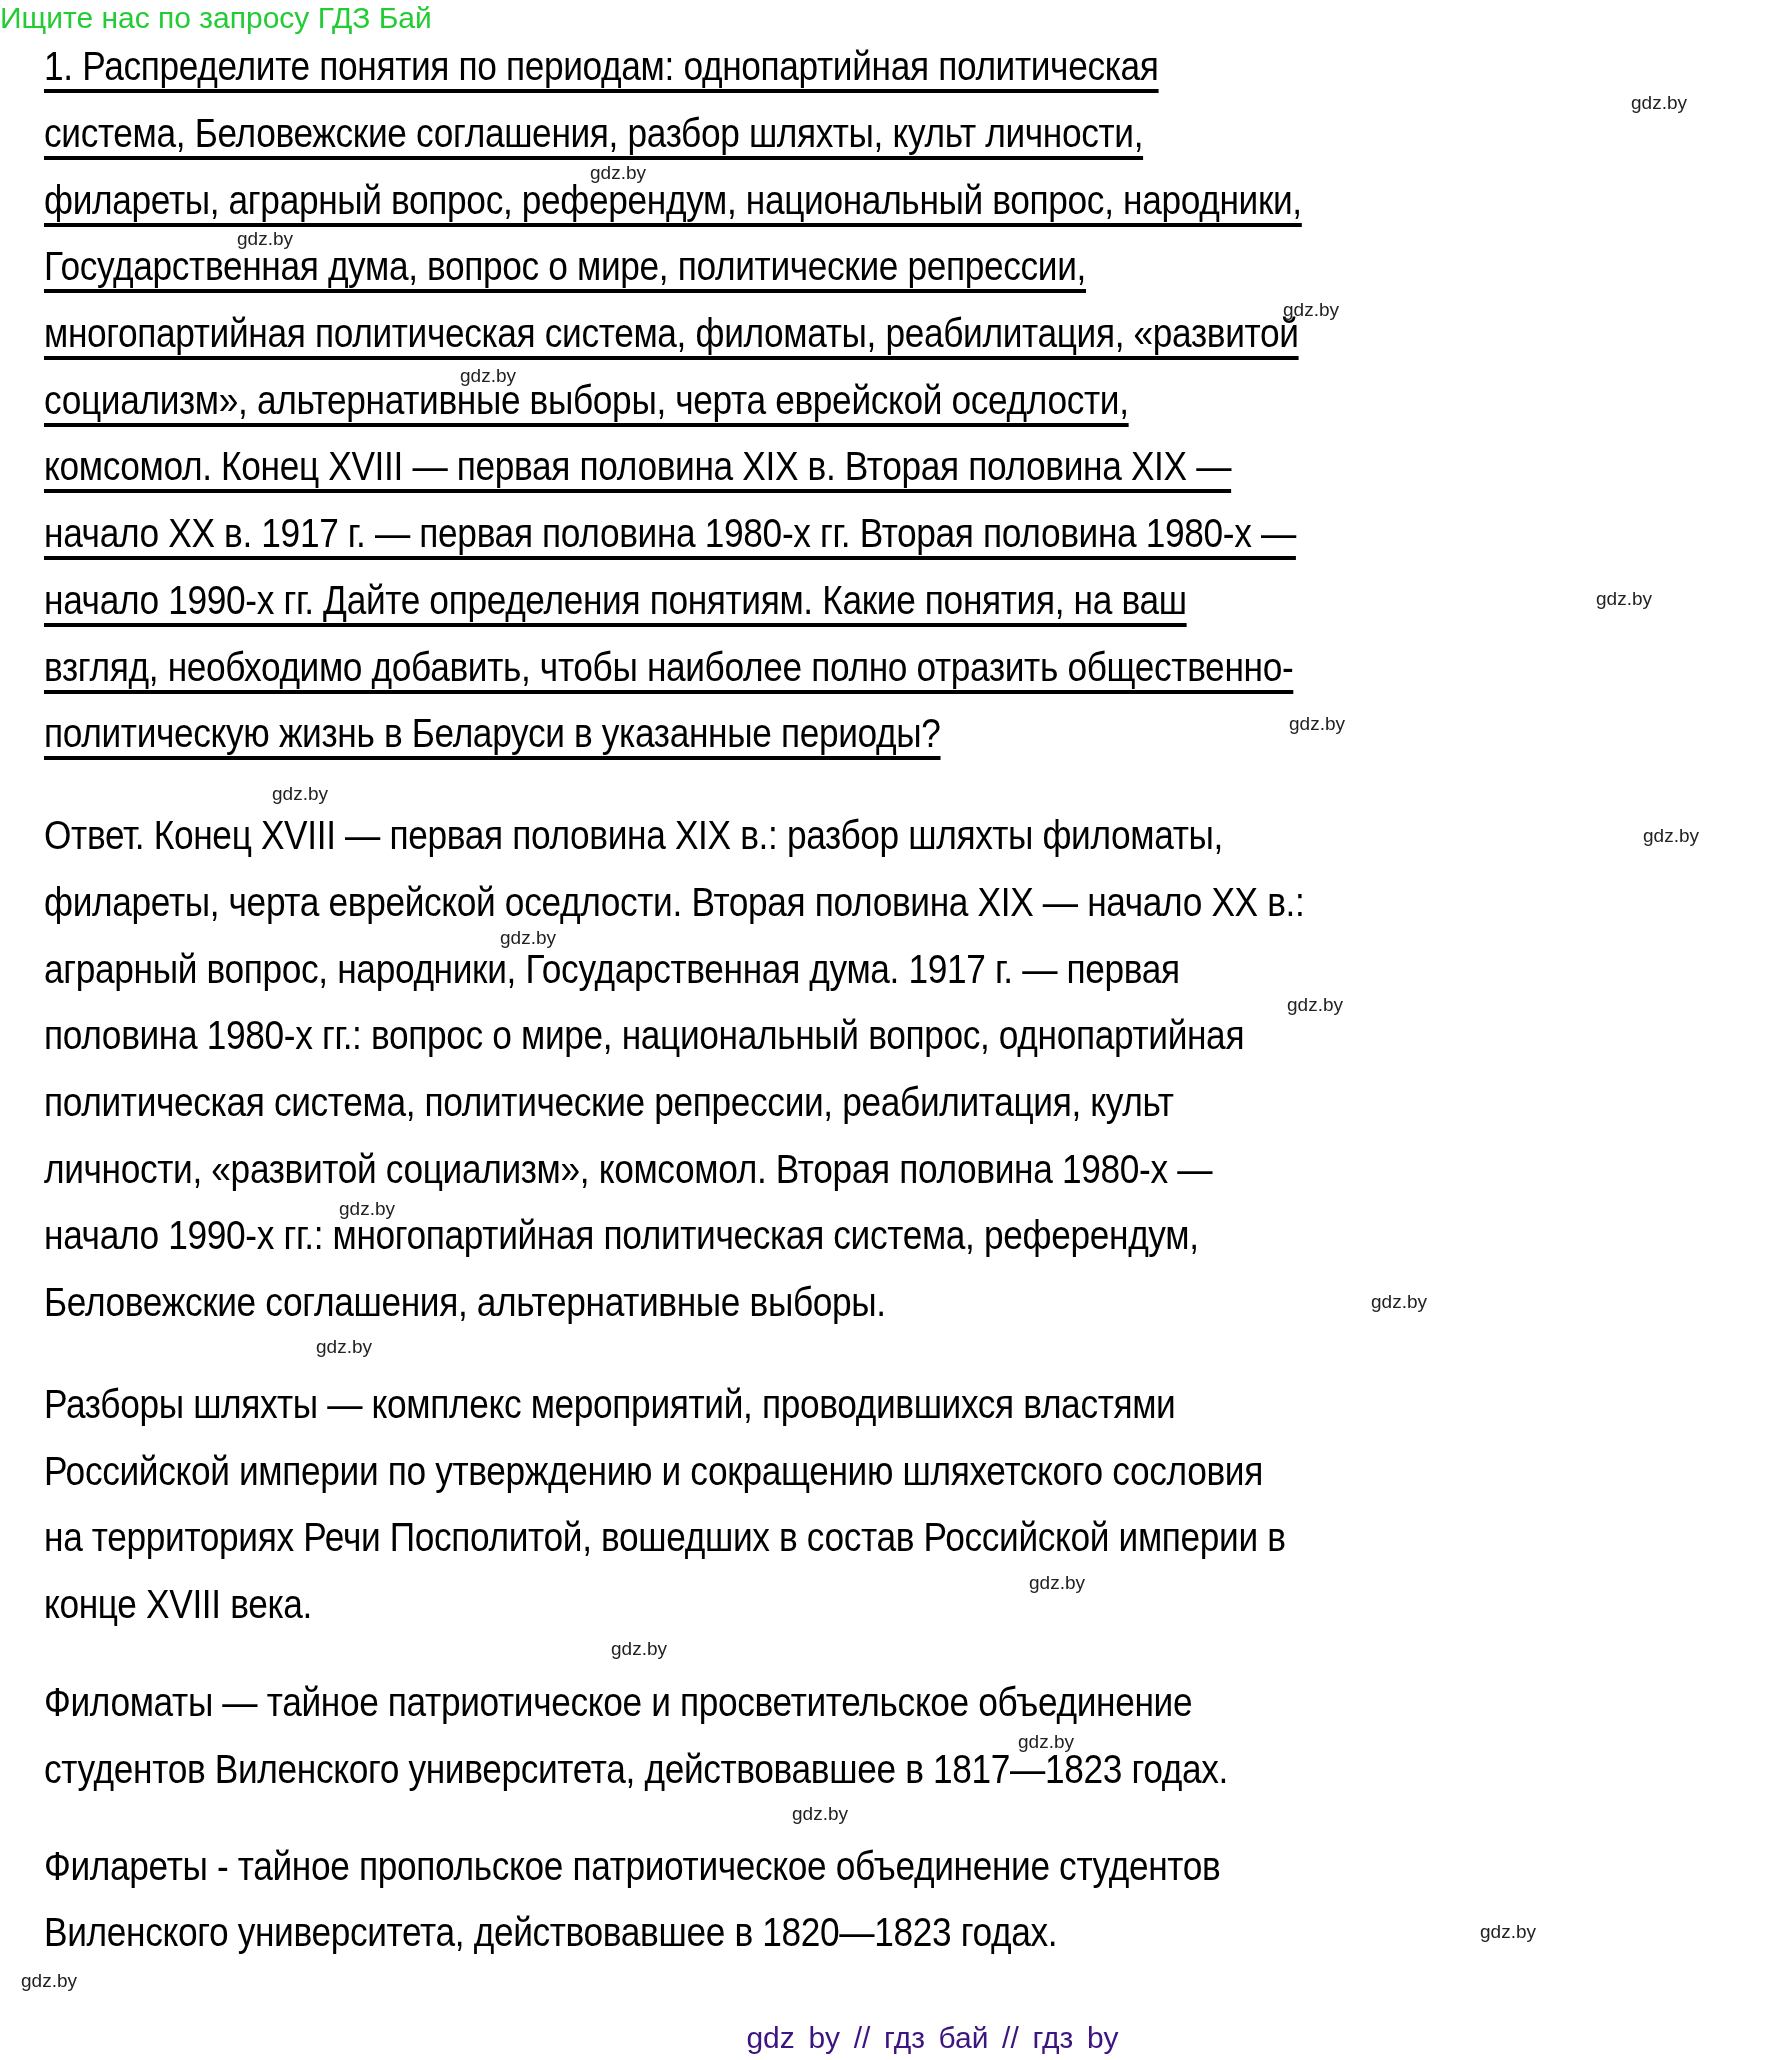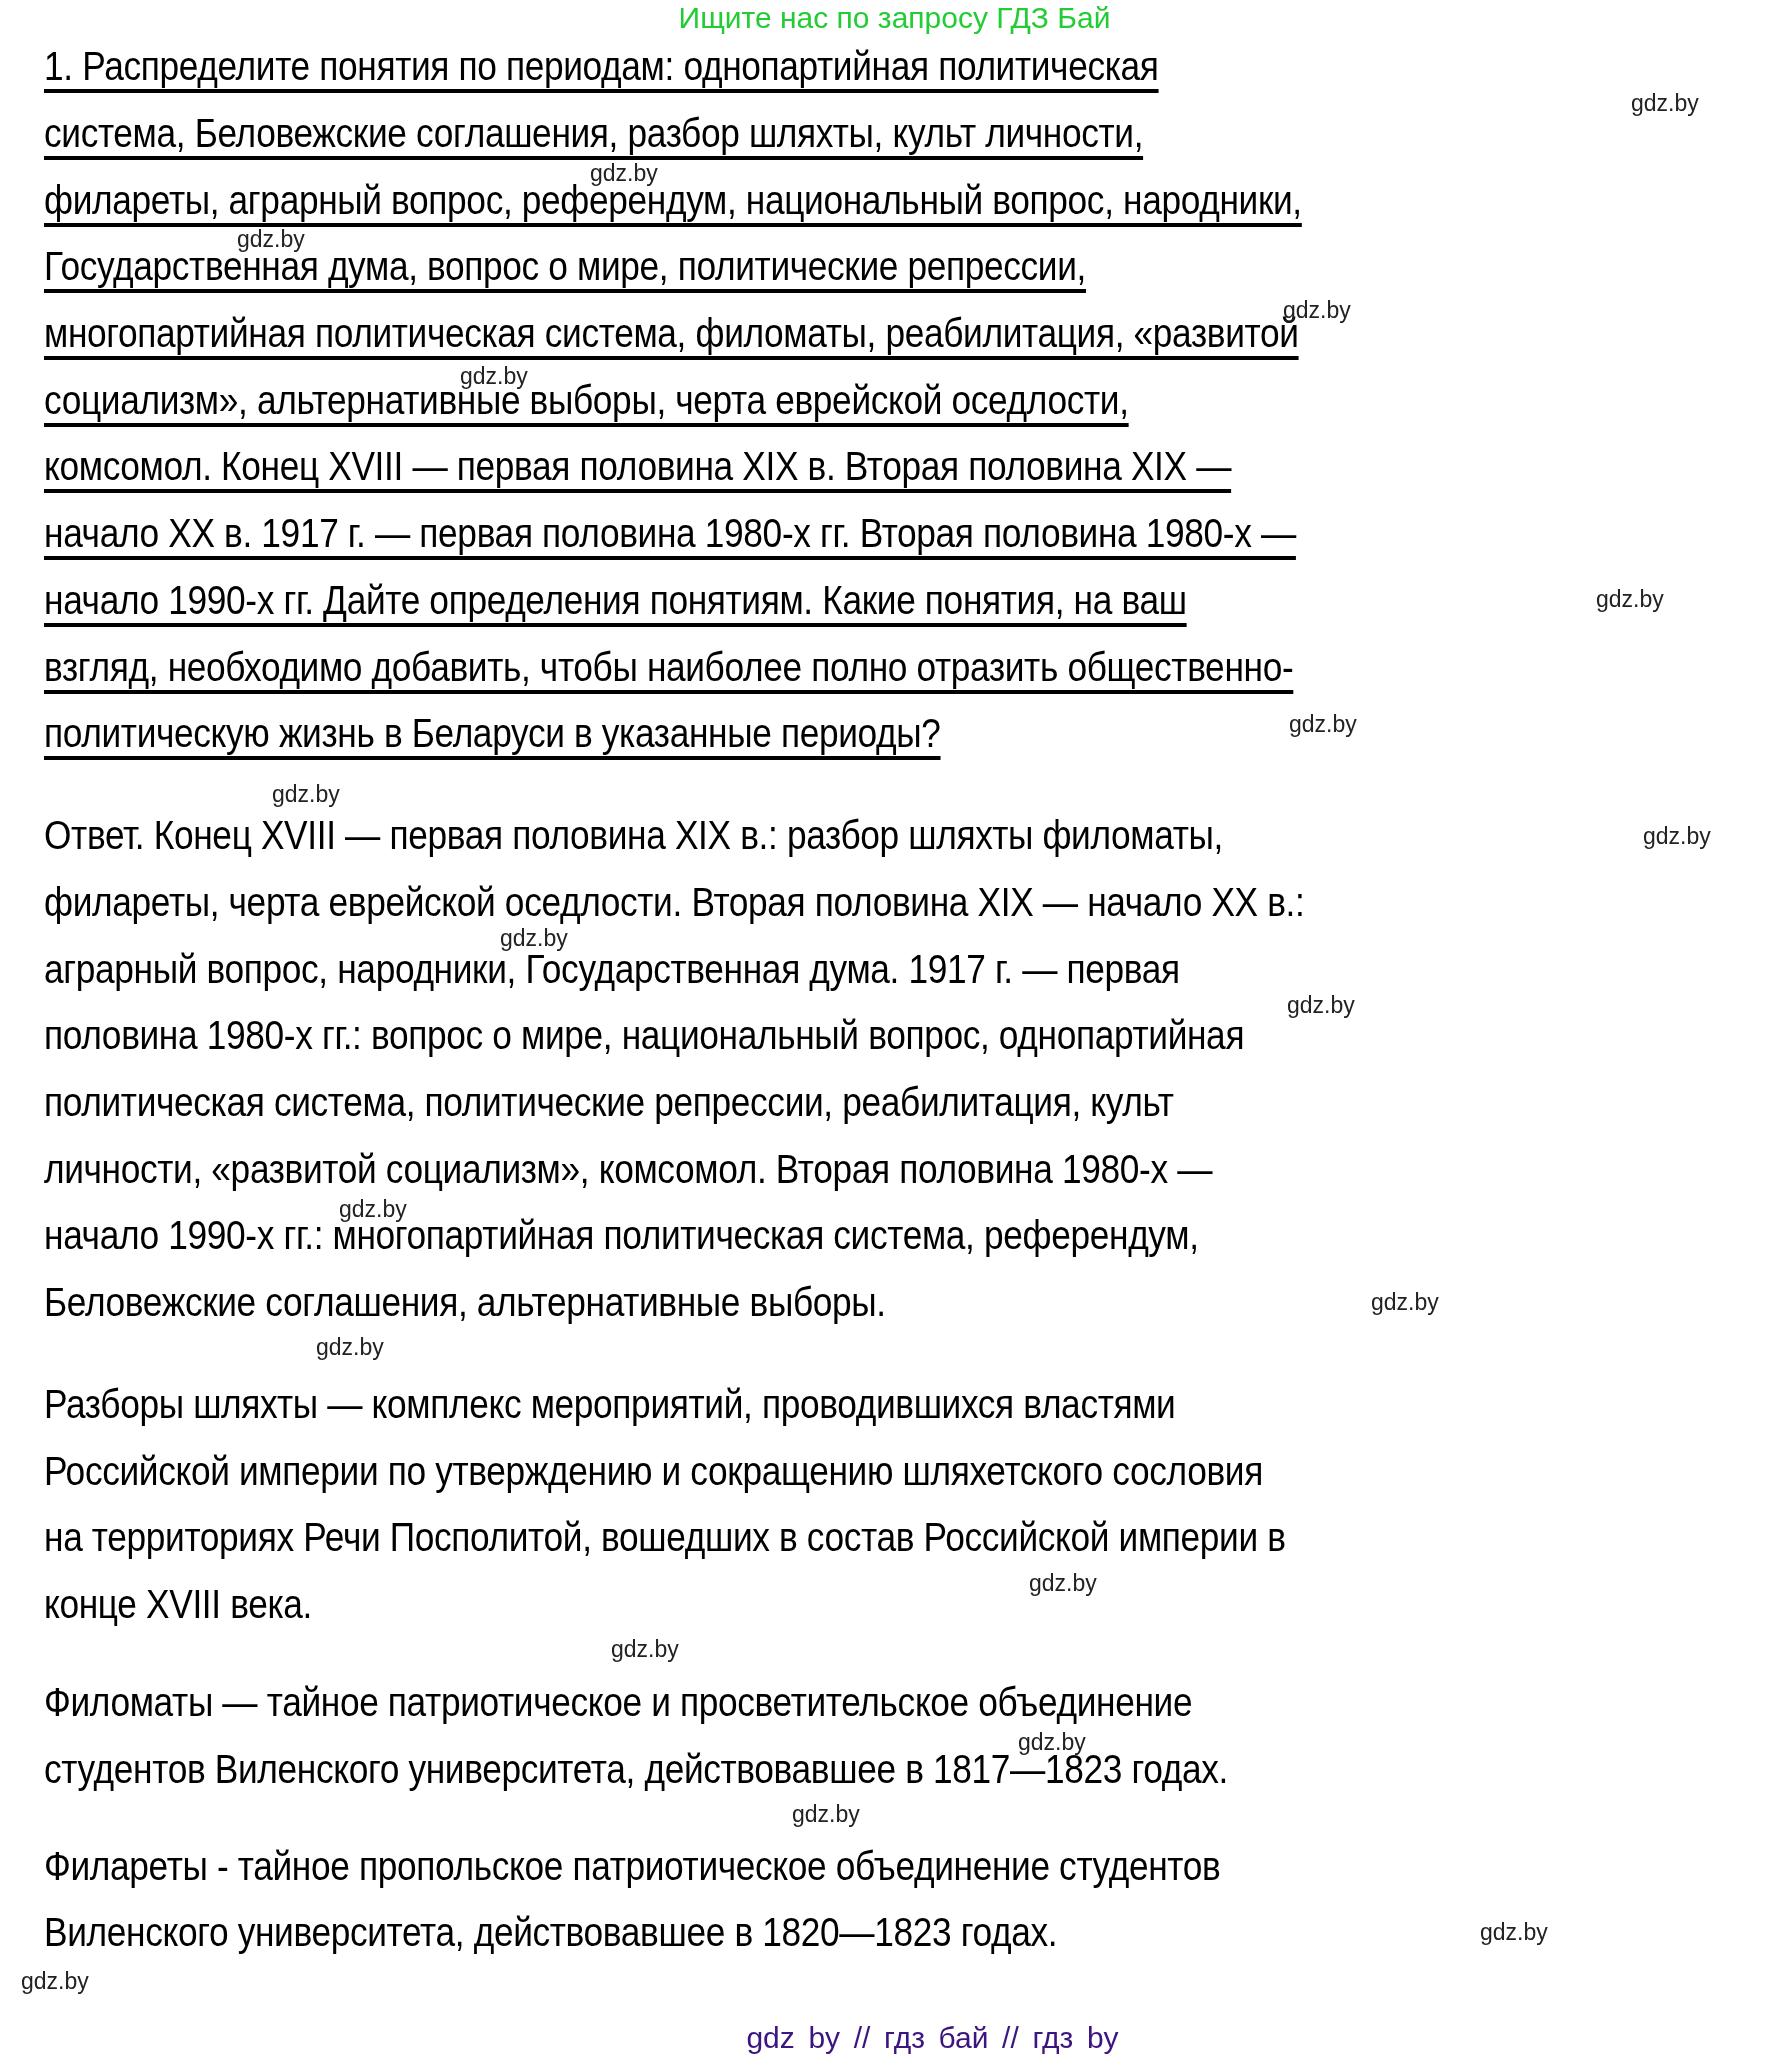--- a/index.html
+++ b/index.html
@@ -1,20 +1,20 @@
 <!DOCTYPE html>
 <html style="font-size:14px"><head>
 <meta charset="utf-8">
 <style>
   html, body { margin: 0; padding: 0; background: #ffffff; }
   body { width: 1789px; height: 2060px; position: relative; overflow: hidden; font-family: "Liberation Sans", "DejaVu Sans", sans-serif; color: #000; }
-  .banner { position: absolute; top: 0; left: 0; width: 1789px; text-align: center; font-size: 30px; line-height: 35px; color: #22cc33; }
+  .banner { position: absolute; top: 0; left: 0; width: 1789px; text-align: left; font-size: 30px; line-height: 35px; color: #22cc33; }
   .line { position: absolute; left: 44px; font-size: 41px; line-height: 49px; white-space: nowrap; letter-spacing: -0.4px; transform-origin: left top; }
   .u { text-decoration: underline; text-decoration-thickness: 4.4px; text-underline-offset: 8.8px; }
-  .wm { position: absolute; font-size: 23px; line-height: 26px; color: #222; white-space: nowrap; }
+  .wm { position: absolute; font-size: 19px; line-height: 26px; color: #222; white-space: nowrap; }
   .footer { position: absolute; top: 2021px; left: 0; width: 1789px; text-align: center; font-size: 30px; color: #3d1580; word-spacing: 5.3px; margin-left: 38px; }
 </style>
 </head>
 <body>
 
 <div class="banner">Ищите нас по запросу ГДЗ Бай</div>
 
 <div>
   <div class="line u" style="top: 42px; transform: scaleX(0.86);">1. Распределите понятия по периодам: однопартийная политическая</div>
   <div class="line u" style="top: 109px; transform: scaleX(0.86);">система, Беловежские соглашения, разбор шляхты, культ личности,</div>

